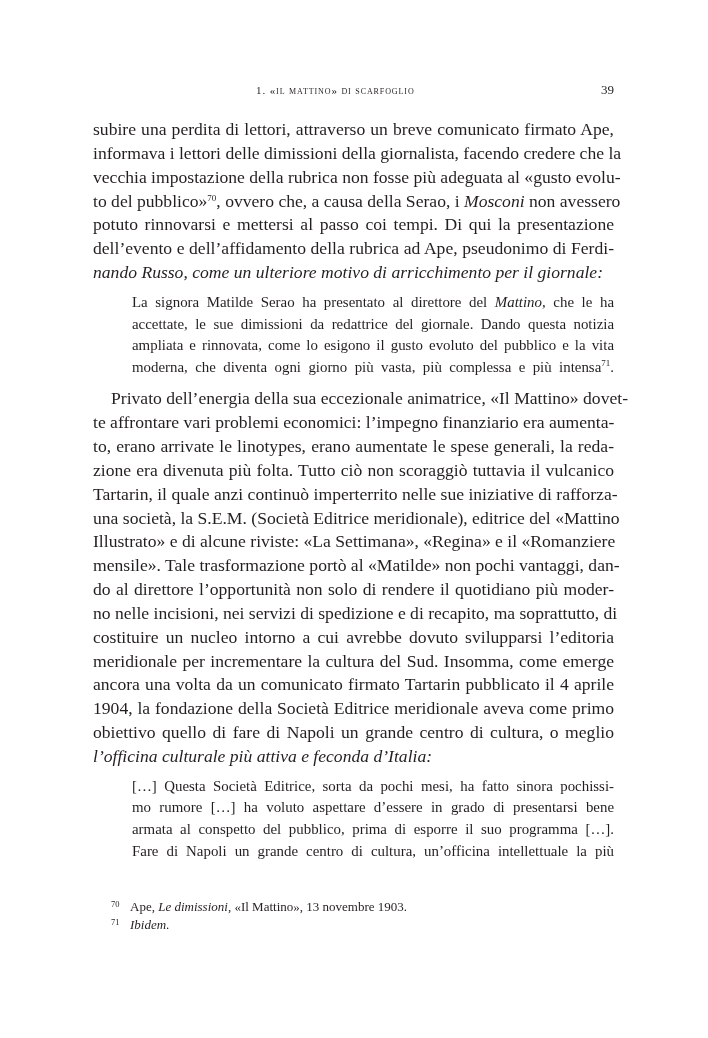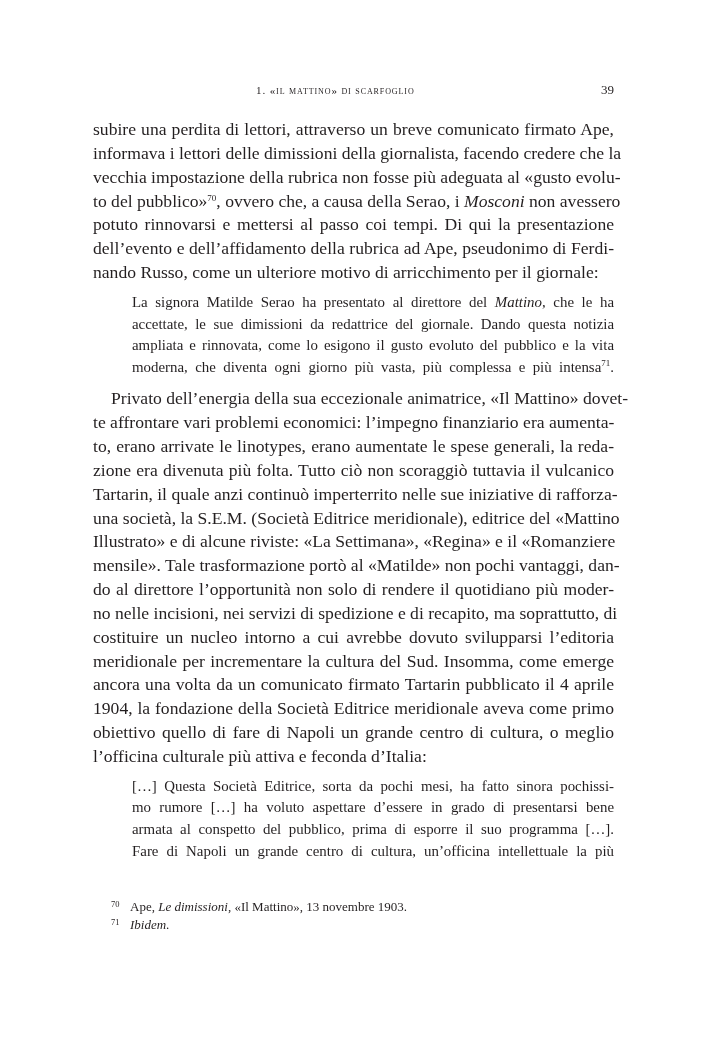--- a/index.html
+++ b/index.html
@@ -54,20 +54,21 @@
   }
   .line {
     display: block;
     white-space: nowrap;
     text-align: justify;
     text-align-last: justify;
     height: 23.85px;
   }
   .line.last {
     text-align-last: left;
+    font-style: italic;
   }
   .line.indent {
     padding-left: 18px;
   }
   .quote {
     margin: 7px 0 9px 39px;
     font-size: 14.9px;
     line-height: 21.6px;
   }
   .quote .line {

